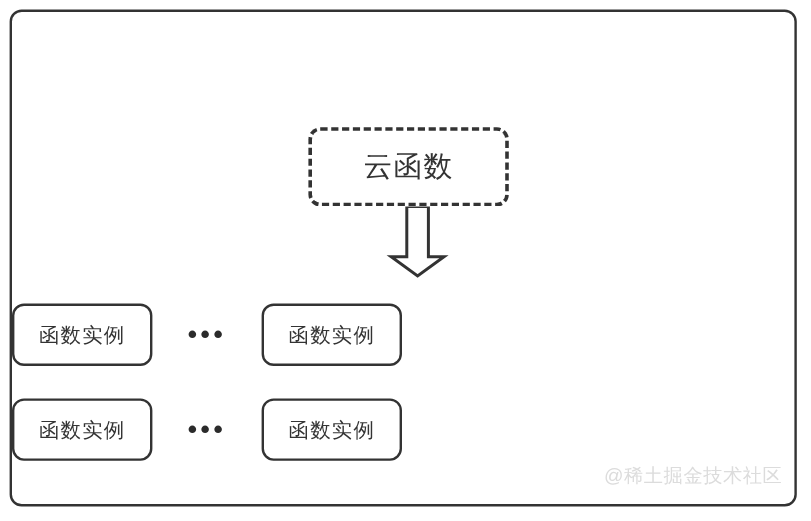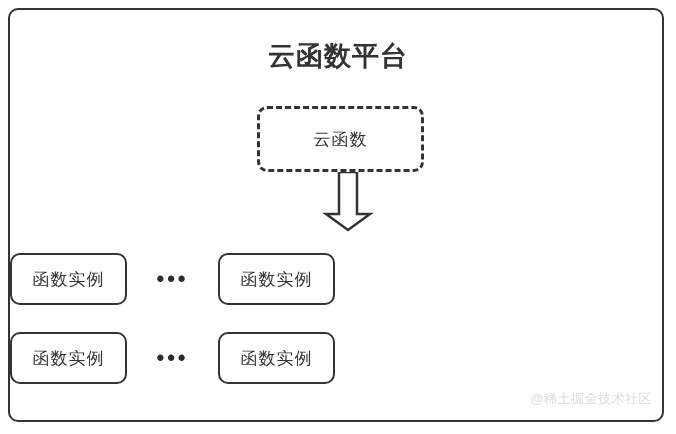--- a/index.html
+++ b/index.html
@@ -52,21 +52,21 @@
     height: 66px;
     box-sizing: border-box;
     border: 3px dashed #333333;
     border-radius: 10px;
     background: #ffffff;
     display: flex;
     align-items: center;
     justify-content: center;
   }
   .cloud-function-label {
-    font-size: 17px;
+    font-size: 24px;
     color: #333333;
     letter-spacing: 1px;
     white-space: nowrap;
   }
 
   
   .flow-arrow {
     position: absolute;
     left: 310px;  
     top: 162px;   
@@ -114,33 +114,32 @@
     color: #2b2b2b;
     line-height: 52px;
     letter-spacing: 3px;
   }
 
   
   .watermark {
     position: absolute;
     right: 10px;
     bottom: 12px;
-    font-size: 13px;
+    font-size: 16px;
     color: #dcdcdc;
     letter-spacing: 0.5px;
     white-space: nowrap;
     user-select: none;
   }
 </style>
 </head>
 <body>
 
 <div class="platform-frame">
 
-  <div class="platform-title">云函数平台</div>
 
   <div class="cloud-function-node">
     <span class="cloud-function-label">云函数</span>
   </div>
 
   <div class="flow-arrow">
     <svg width="56" height="60" viewBox="0 0 56 60" xmlns="http://www.w3.org/2000/svg">
       <polygon points="19,0 37,0 37,42 50,42 28,58 6,42 19,42" fill="#ffffff" stroke="#333333" stroke-width="2.5" stroke-linejoin="miter"></polygon>
     </svg>
   </div>

